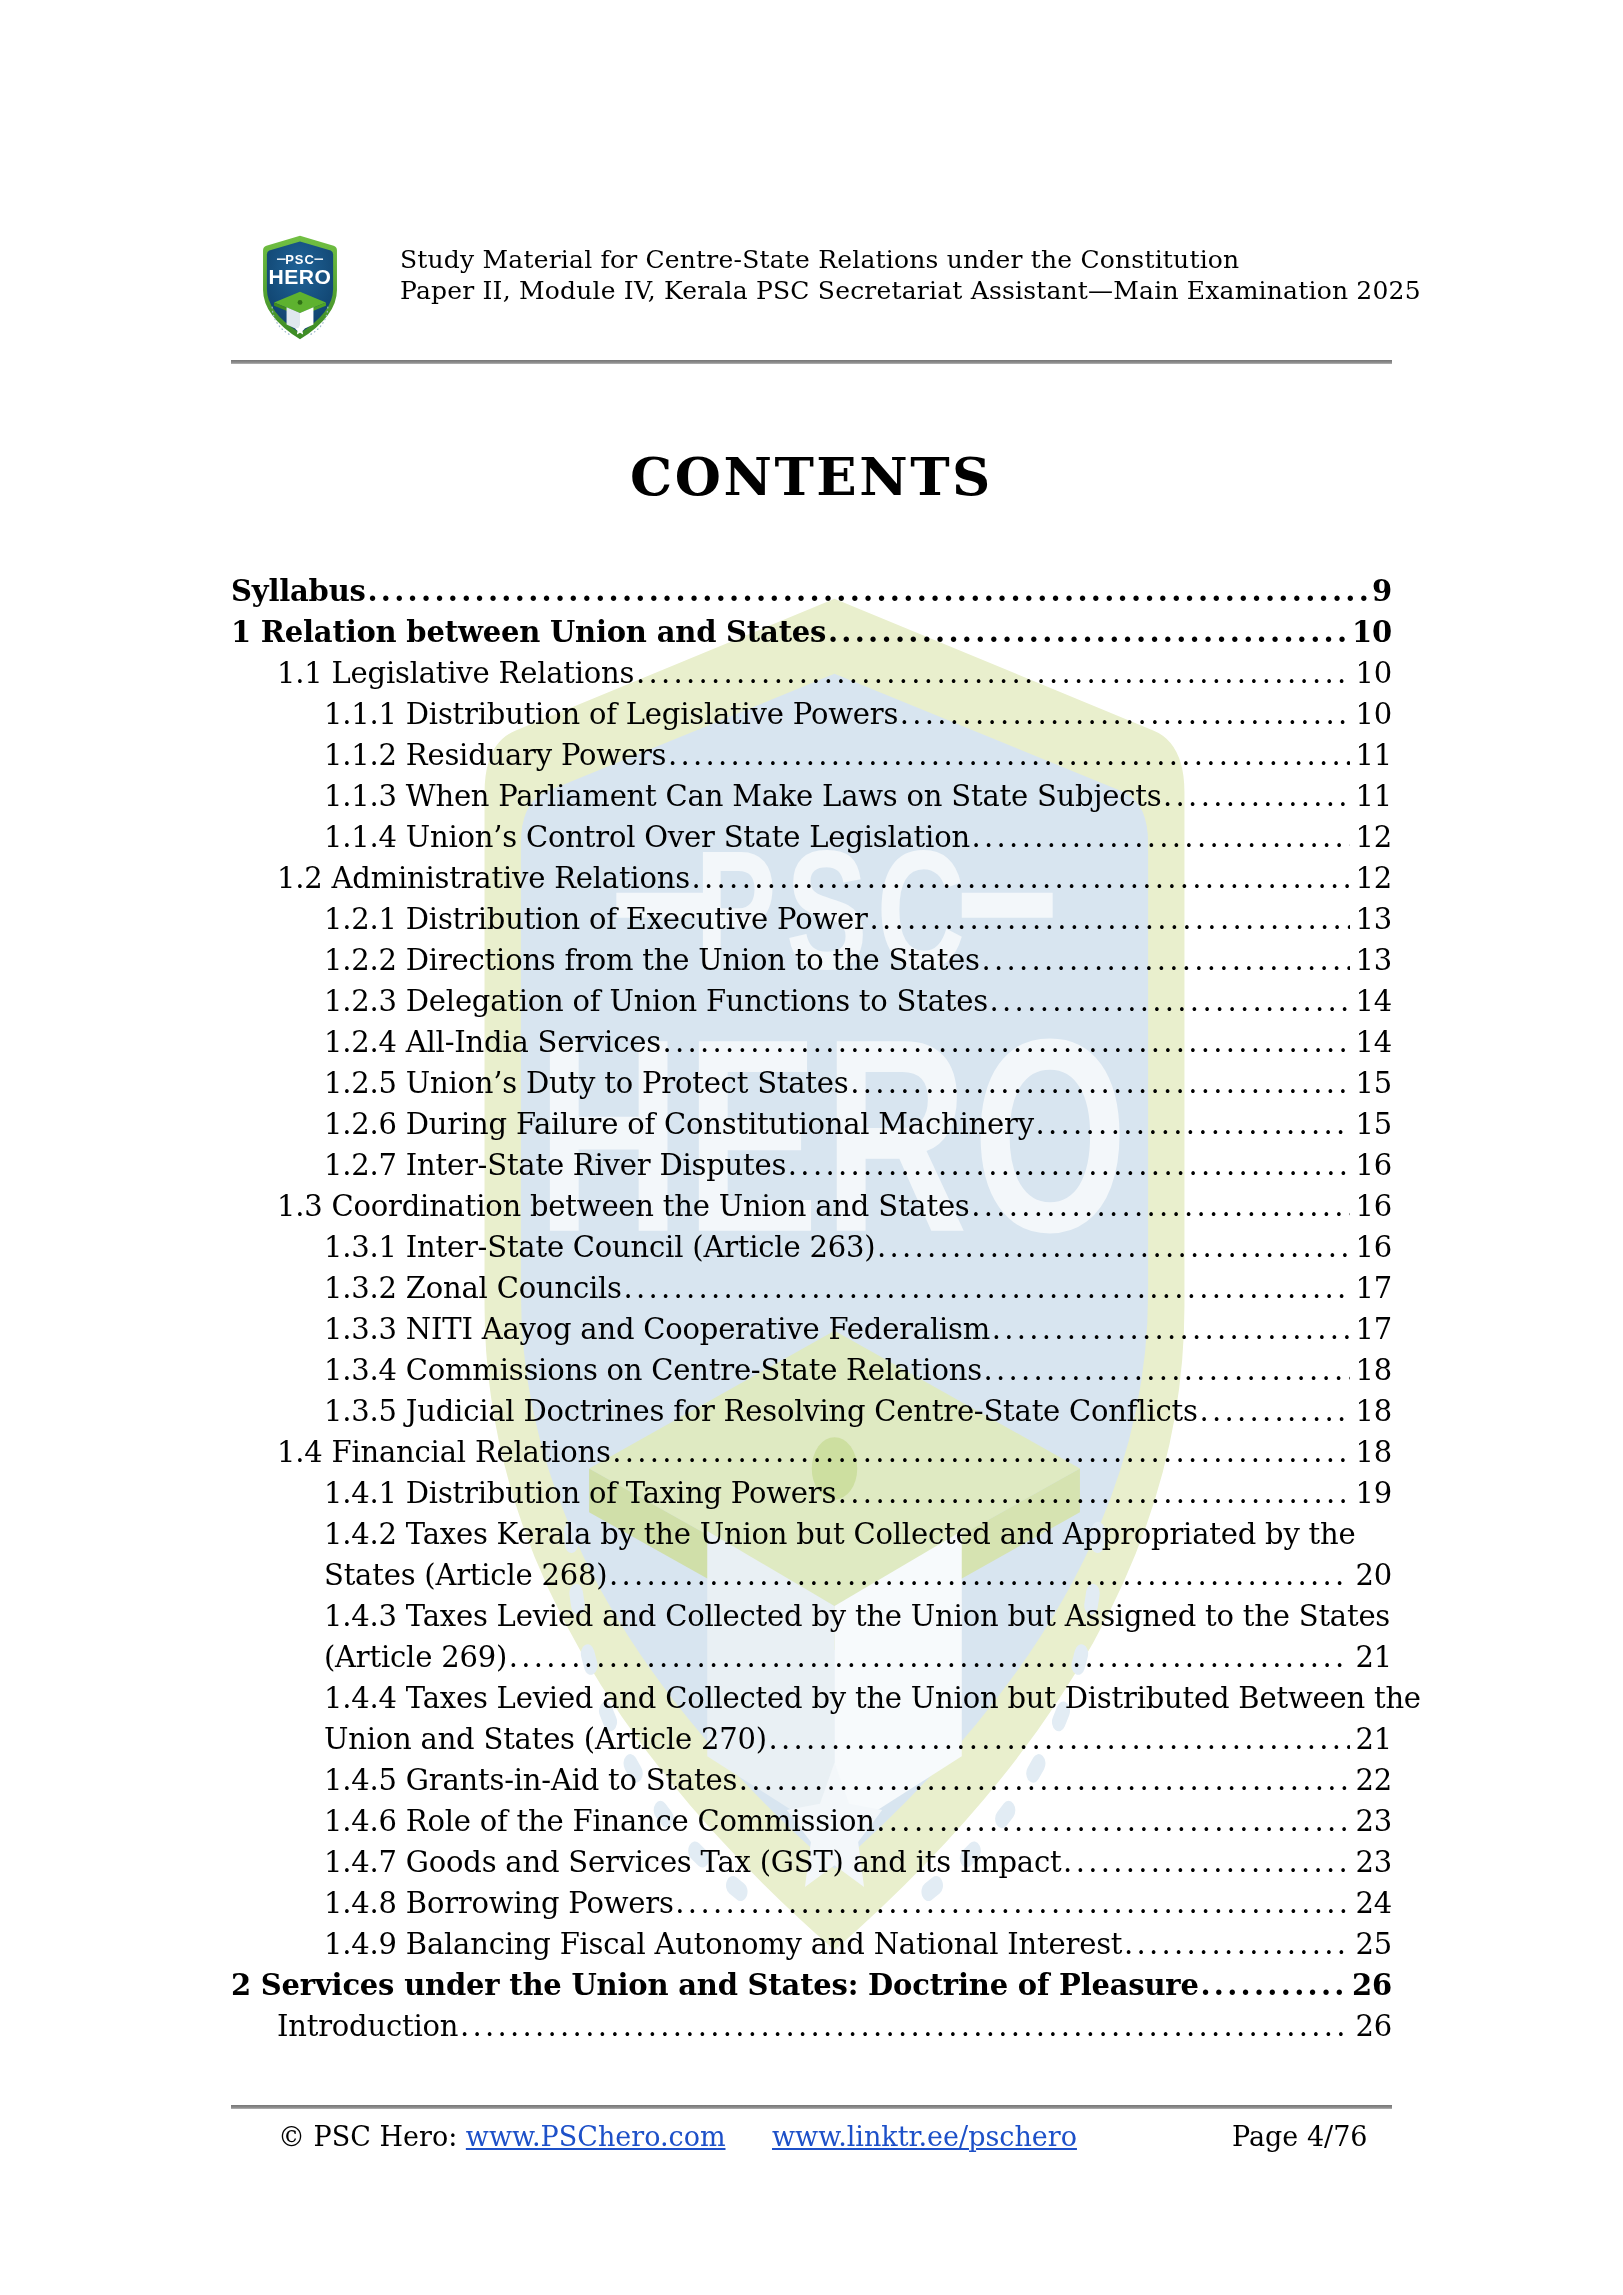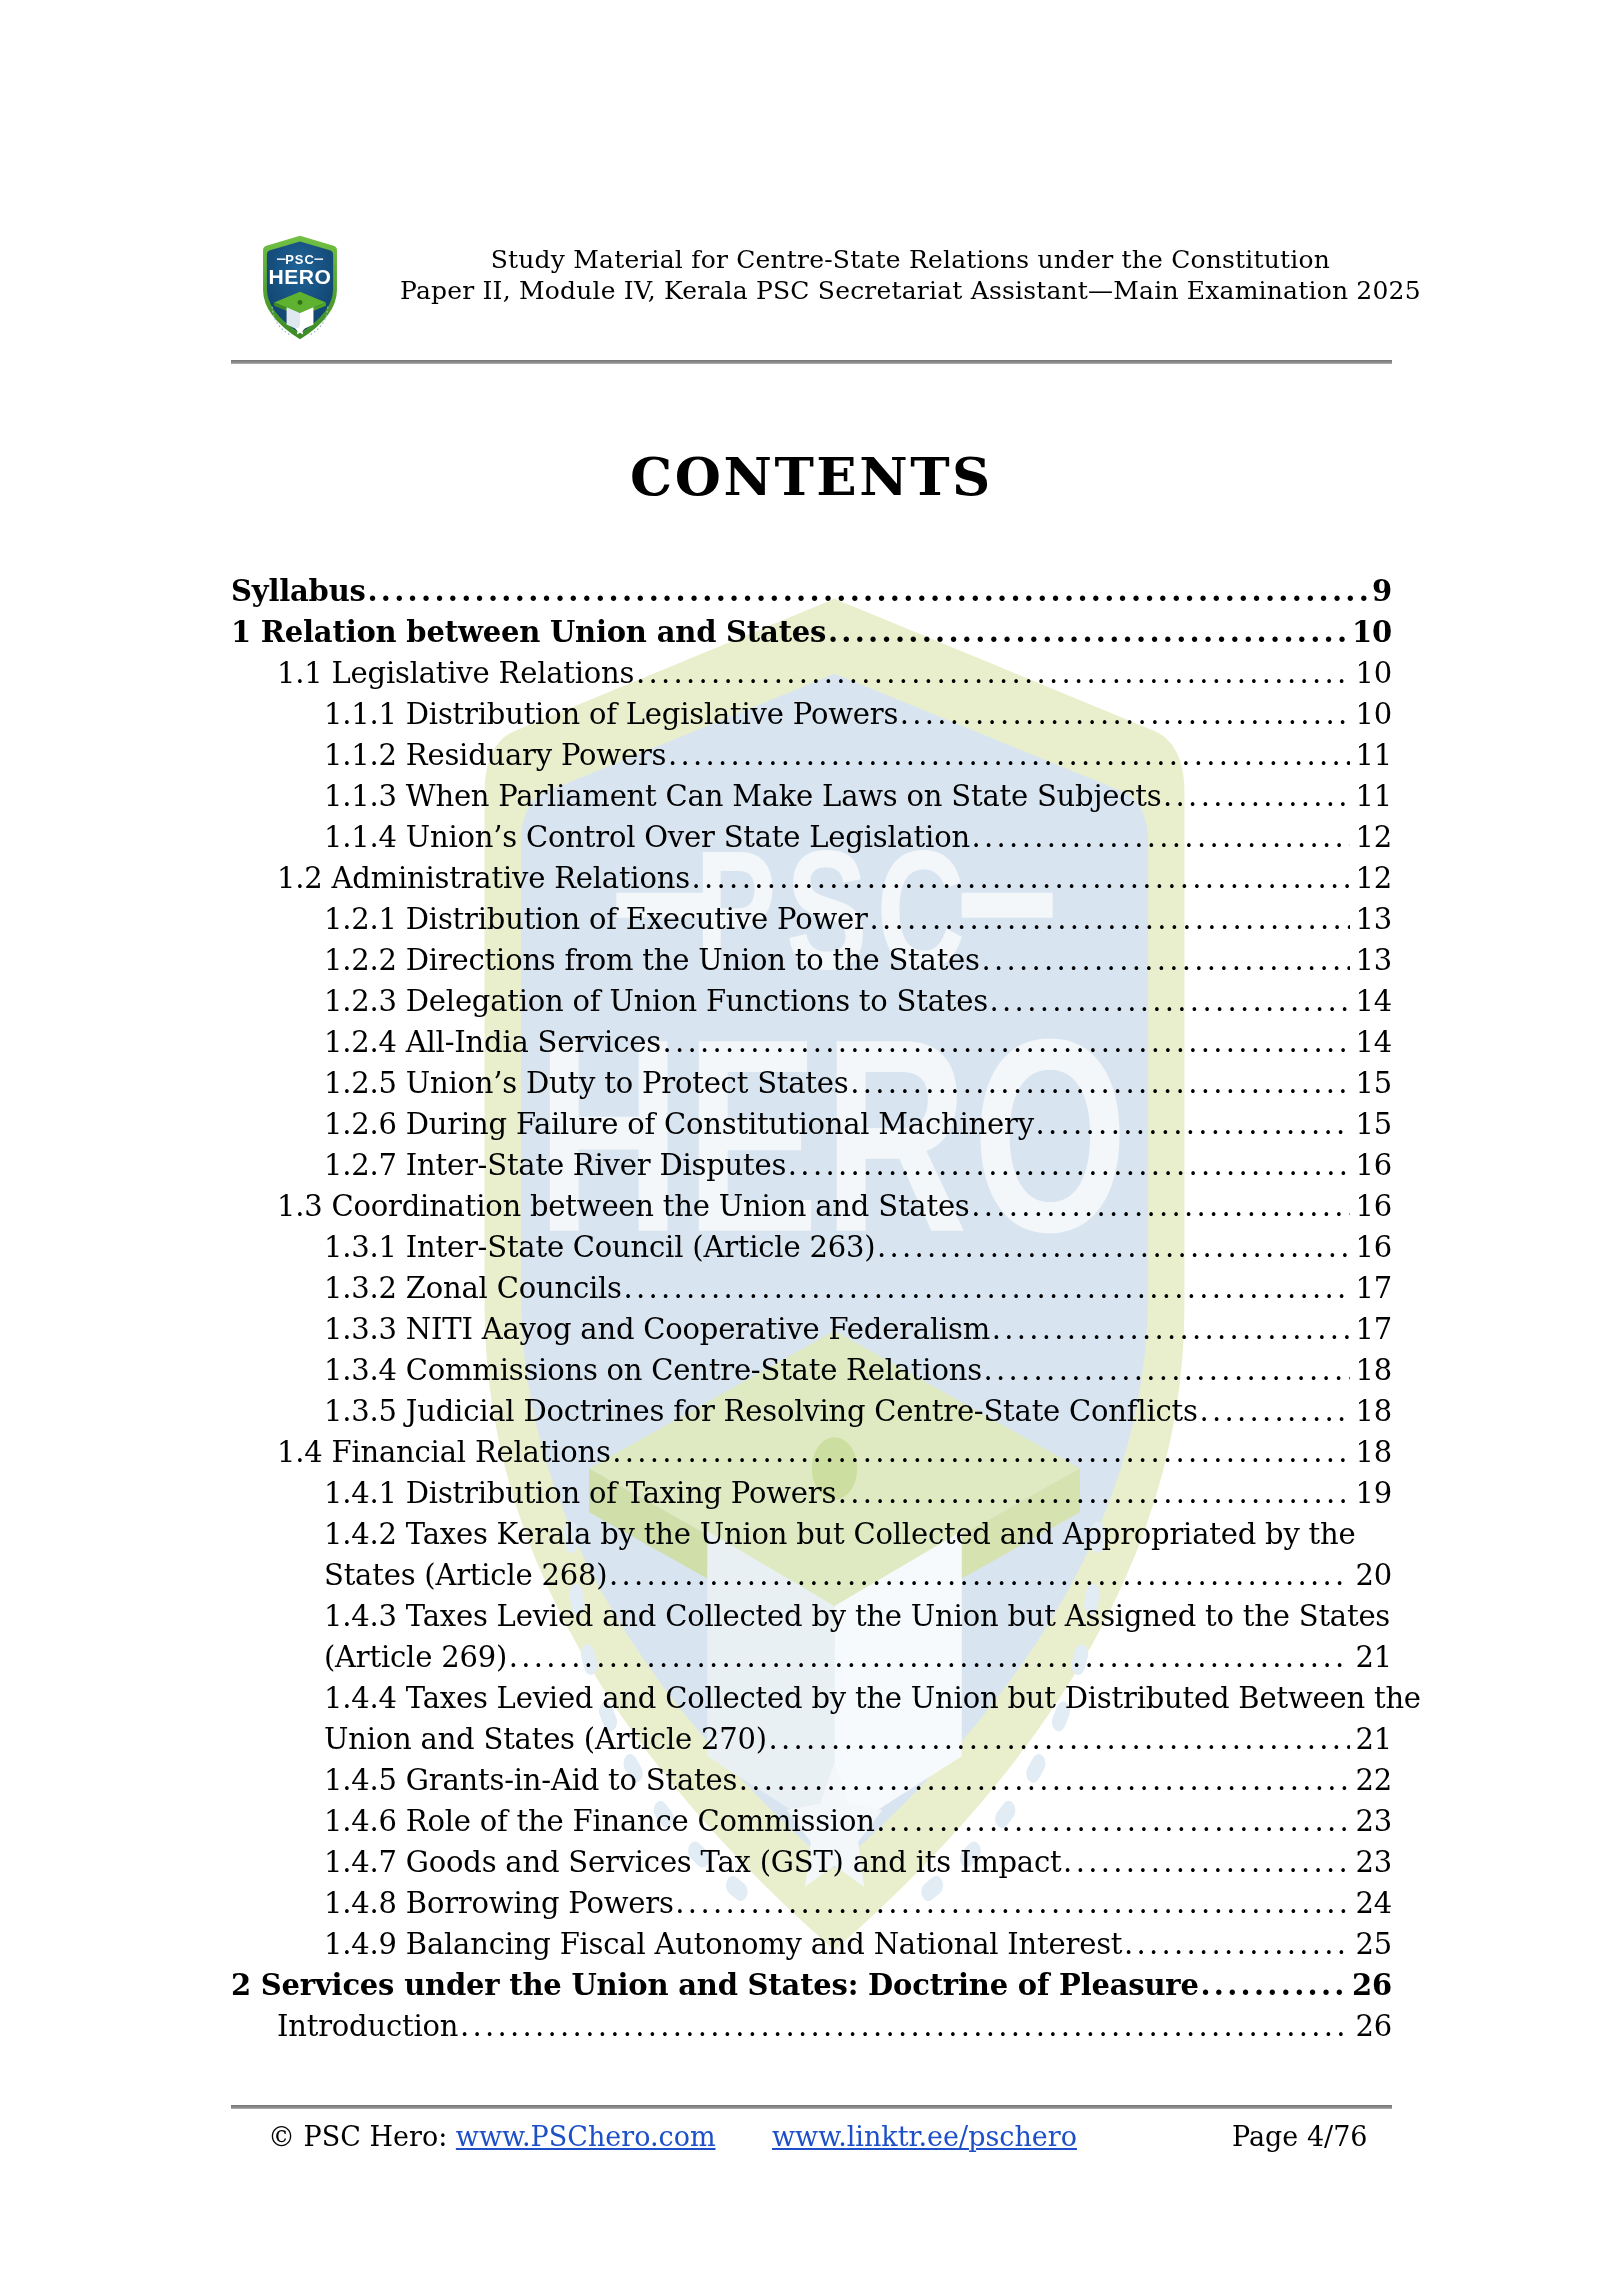--- a/index.html
+++ b/index.html
@@ -33,21 +33,20 @@
     align-items: flex-start;
   }
   .logo { width: 96px; height: 107px; flex: 0 0 auto; }
   .header-text {
     margin-left: 52px;
     padding-top: 10px;
     font-size: 25px;
     line-height: 31px;
     letter-spacing: 0.2px;
     white-space: nowrap;
-    text-align: center;
   }
 
   .rule {
     position: absolute;
     left: 231px;
     width: 1161px;
     height: 4.2px;
     background: linear-gradient(to bottom, #767676, var(--rule_gray, #8c8c8c) 60%, #b5b5b5);
   }
   .rule-top { top: 360px; }
@@ -97,21 +96,21 @@
   
   .page-footer {
     position: absolute;
     left: 231px;
     top: 2121px;
     width: 1161px;
     height: 37px;
     font-size: 27px;
     white-space: nowrap;
   }
-  .f1 { position: absolute; left: 37px; top: 0; text-align: right; }
+  .f1 { position: absolute; left: 47px; top: 0; text-align: right; }
   .f2 { position: absolute; left: 541px; top: 0; }
   .f3 { position: absolute; left: 1001px; top: 0; }
   .link {
     color: var(--link_blue, #1d50c8);
     text-decoration: underline;
     cursor: pointer;
   }
 </style>
 </head>
 <body>

